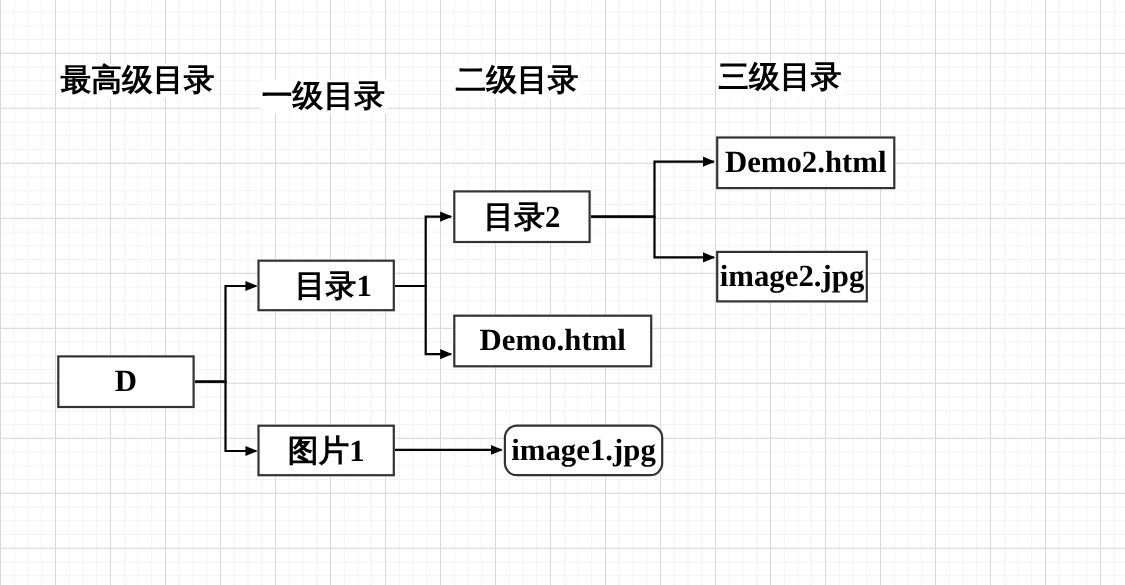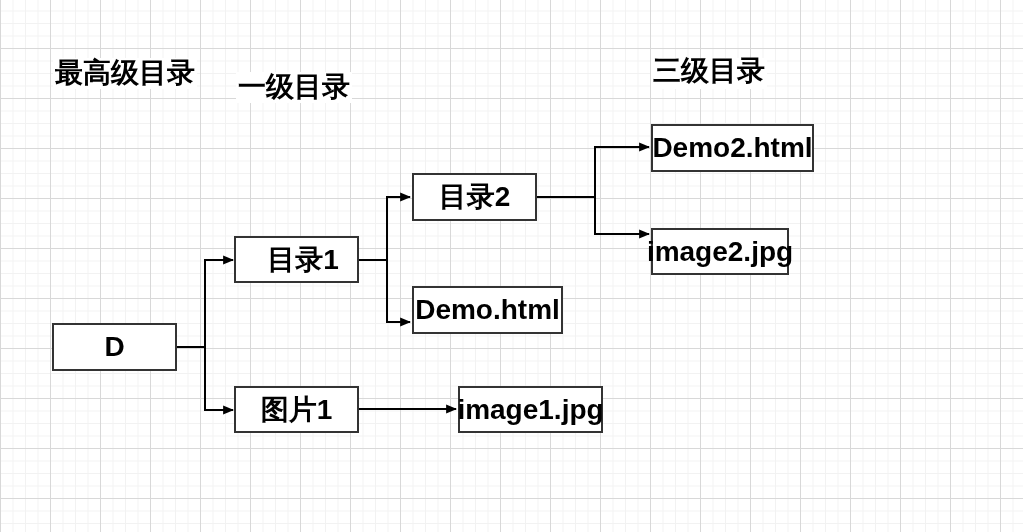--- a/index.html
+++ b/index.html
@@ -46,40 +46,42 @@
     background: #ffffff;
     border: 2px solid var(--node-border);
     display: flex;
     align-items: center;
     justify-content: center;
     font-weight: bold;
     font-size: 28px;
     color: var(--text);
     white-space: nowrap;
     cursor: default;
+    font-family: Liberation Serif, serif;
   }
   .col-header {
     position: absolute;
     background: #ffffff;
     font-weight: bold;
     font-size: 28px;
     line-height: 1.1;
     color: var(--text);
     white-space: nowrap;
     padding: 0 2px;
     text-align: right;
   }
 </style>
 </head>
 <body>
 
 <div class="canvas">
 
   <div class="col-header" style="left:53px; top:58px;">最高级目录</div>
   <div class="col-header" style="left:236px; top:56px;margin-top:16px;">一级目录</div>
+  <div class="col-header" style="left:412px; top:58px;">二级目录</div>
   <div class="col-header" style="left:651px; top:58px;font-family:Liberation Mono, monospace;">三级目录</div>
 
   <svg class="edges-layer" viewBox="0 0 1023 532" xmlns="http://www.w3.org/2000/svg">
     <defs>
       <marker id="arrow" viewBox="0 0 10 10" refX="9" refY="5" markerWidth="11" markerHeight="11" markerUnits="userSpaceOnUse" orient="auto">
         <path d="M 0 0.8 L 10 5 L 0 9.2 z" fill="#000000"></path>
       </marker>
     </defs>
     <polyline class="edge" points="177,347 205,347 205,260 233,260" marker-end="url(#arrow)"></polyline>
     <polyline class="edge" points="177,347 205,347 205,410 233,410" marker-end="url(#arrow)"></polyline>
@@ -99,25 +101,25 @@
   </div>
 
   <div class="node" style="left:234px; top:386px; width:125px; height:47px;text-align:center;">
     <span>图片1</span>
   </div>
 
   <div class="node" style="left:412px; top:173px; width:125px; height:48px;align-items:center;">
     <span>目录2</span>
   </div>
 
-  <div class="node" style="left:412px; top:286px; width:151px; height:48px;">
+  <div class="node" style="left:412px; top:286px; width:181px; height:48px;">
     <span>Demo.html</span>
   </div>
 
-  <div class="node" style="left:458px; top:386px; width:145px; height:47px;">
+  <div class="node" style="left:458px; top:386px; width:145px; height:47px;border-radius:12px;">
     <span>image1.jpg</span>
   </div>
 
   <div class="node" style="left:651px; top:124px; width:163px; height:48px;">
     <span>Demo2.html</span>
   </div>
 
   <div class="node" style="left:651px; top:211px; width:138px; height:47px;margin-top:17px;">
     <span>image2.jpg</span>
   </div>

